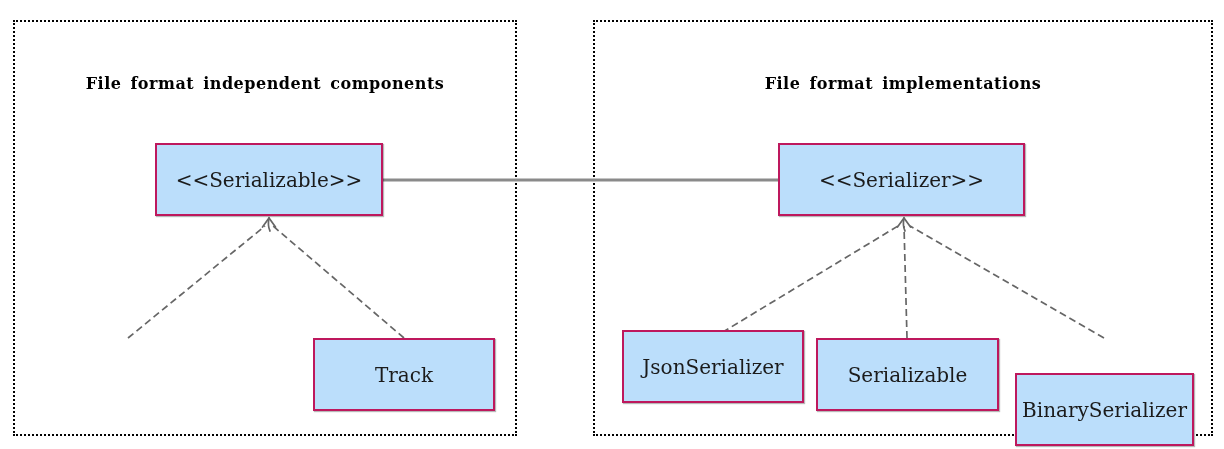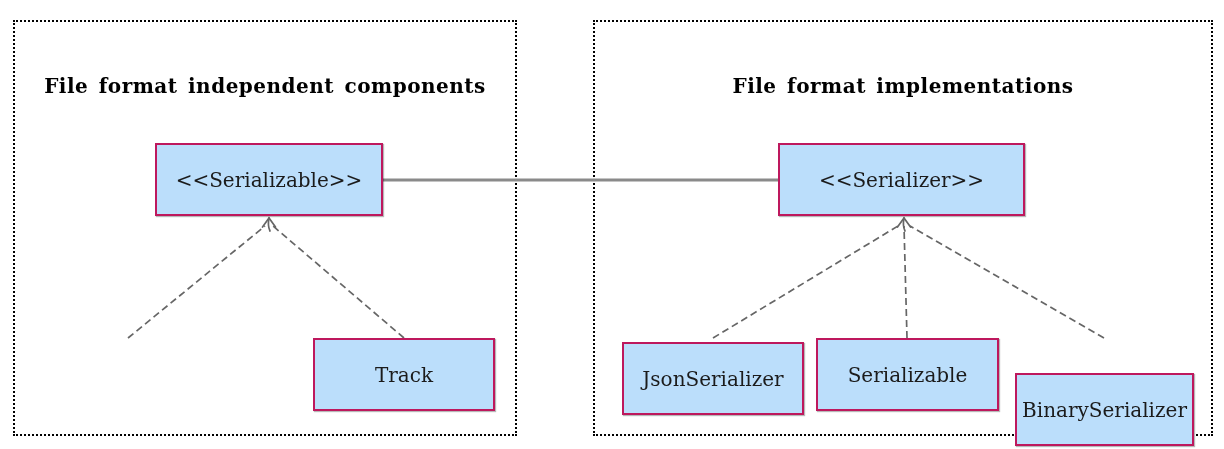--- a/index.html
+++ b/index.html
@@ -23,21 +23,21 @@
     z-index: 1;
   }
   #container-left  { left: 13px;  top: 20px; width: 504px; height: 416px; }
   #container-right { left: 593px; top: 20px; width: 620px; height: 416px; }
 
   .group-title {
     position: absolute;
     left: 0; right: 0;
     top: 52px;
     text-align: center;
-    font-size: 20px;
+    font-size: 16px;
     font-weight: bold;
     color: #000000;
     letter-spacing: 0.5px;
     word-spacing: 3px;
   }
 
   .connector-layer {
     position: absolute;
     left: 0; top: 0;
     width: 1224px;
@@ -57,21 +57,21 @@
     justify-content: center;
     font-size: 20px;
     color: #1b1b1b;
     z-index: 3;
     white-space: nowrap;
   }
   #box-serializable { left: 155px;  top: 143px; width: 228px; height: 73px; }
   #box-serializer   { left: 778px;  top: 143px; width: 247px; height: 73px; }
   #box-soundevent   { left: 38px;   top: 338px; width: 180px; height: 73px; }
   #box-track        { left: 313px;  top: 338px; width: 182px; height: 73px; }
-  #box-json         { left: 622px;  top: 342px; width: 182px; height: 73px; }
+  #box-json         { left: 622px;  top: 330px; width: 182px; height: 73px; }
   #box-xml          { left: 816px;  top: 338px; width: 183px; height: 73px; }
   #box-binary       { left: 1015px; top: 338px; width: 179px; height: 73px; margin-top: 35px; }
 </style>
 </head>
 <body>
 
 <div class="canvas">
 
   <div class="group-container" id="container-left">
     <div class="group-title">File format independent components</div>

